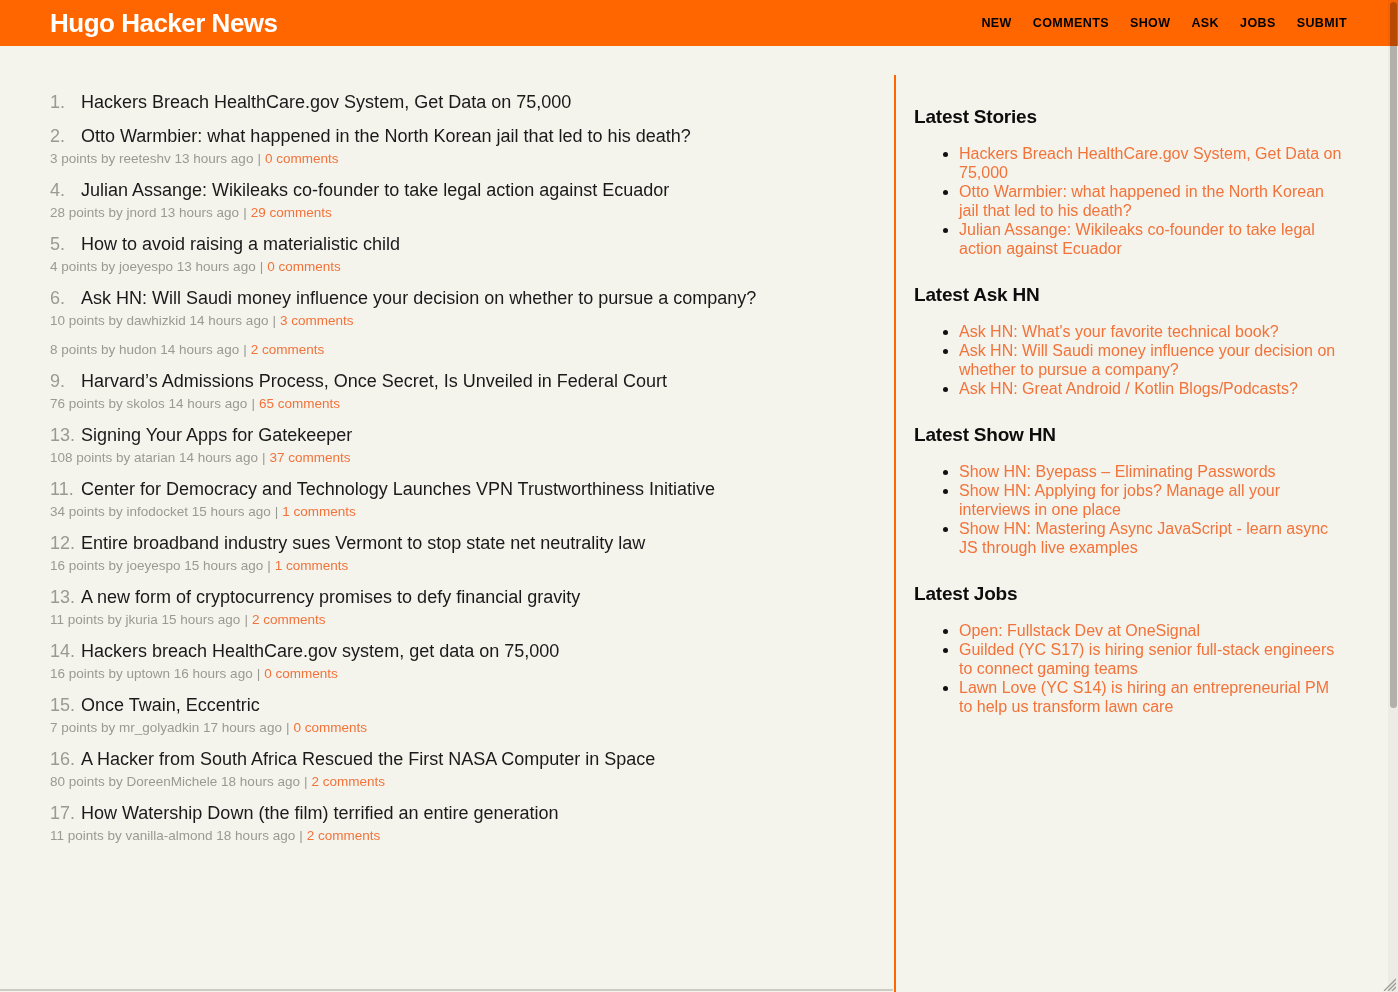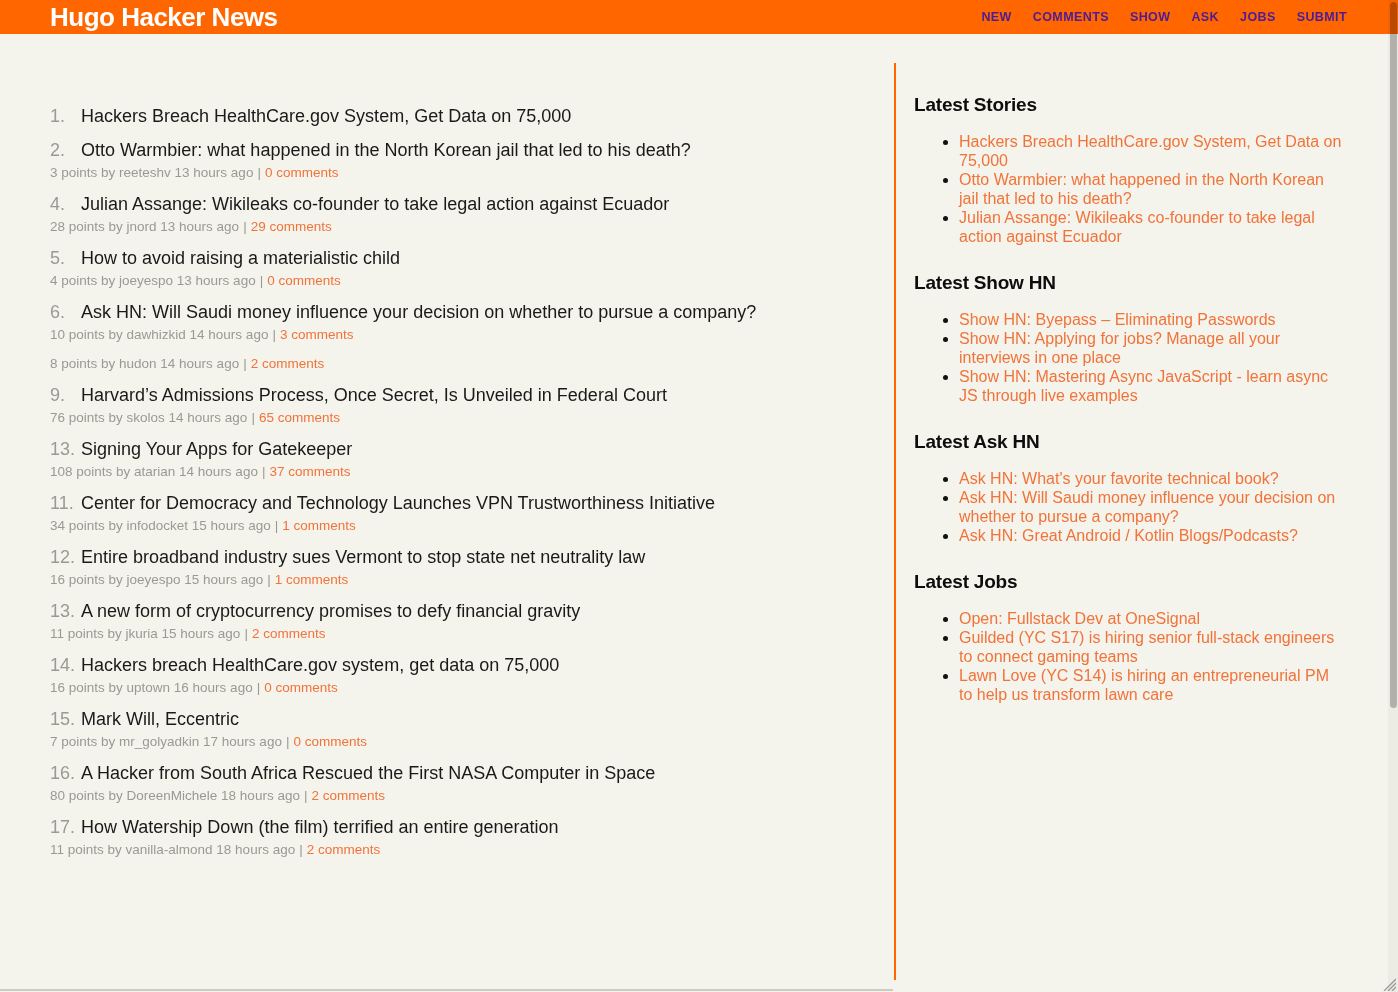--- a/index.html
+++ b/index.html
@@ -8,58 +8,58 @@
     width: 1398px;
     height: 992px;
     overflow: hidden;
     position: relative;
     background: var(--background, #f4f3ec);
     font-family: "Liberation Sans", "DejaVu Sans", sans-serif;
   }
 
   
   header {
-    height: 34px;
+    height: 46px;
     background: var(--accent, #ff6600);
     display: flex;
     align-items: center;
     padding: 0 50px;
   }
   .brand {
     color: #ffffff;
     font-size: 26px;
     font-weight: 700;
     letter-spacing: -0.5px;
     text-decoration: none;
     cursor: pointer;
   }
   nav.top-nav {
     margin-left: auto;
     display: flex;
     gap: 21px;
     padding-right: 1px;
   }
   .nav-item {
-    color: #4c1d95;
+    color: #000000;
     font-size: 12.5px;
     font-weight: 700;
     letter-spacing: 0.4px;
     text-decoration: none;
     cursor: pointer;
   }
 
   
   .content {
     display: flex;
     height: 946px;
     align-items: stretch;
   }
   main {
     flex: 1;
-    padding: 70px 0 0 50px;
+    padding: 44px 0 0 50px;
     overflow: hidden;
   }
   ol.stories { list-style: none; margin: 0; padding: 0; }
   .story { margin-bottom: 9px; }
   .story .line1 { line-height: 24px; white-space: nowrap; }
   .rank {
     display: inline-block;
     width: 31px;
     color: var(--muted, #9a9a94);
     font-size: 18px;
@@ -263,21 +263,21 @@
     <div class="line1">
       <span class="rank">14.</span><a class="title">Hackers breach HealthCare.gov system, get data on 75,000</a>
     </div>
     <div class="meta">
       <span>16 points by uptown 16 hours ago</span><span class="pipe">|</span><a class="comments">0 comments</a>
     </div>
   </li>
 
   <li class="story">
     <div class="line1">
-      <span class="rank">15.</span><a class="title">Mark Will, Eccentric</a>
+      <span class="rank">15.</span><a class="title">Once Twain, Eccentric</a>
     </div>
     <div class="meta">
       <span>7 points by mr_golyadkin 17 hours ago</span><span class="pipe">|</span><a class="comments">0 comments</a>
     </div>
   </li>
 
   <li class="story">
     <div class="line1">
       <span class="rank">16.</span><a class="title">A Hacker from South Africa Rescued the First NASA Computer in Space</a>
     </div>
@@ -300,34 +300,34 @@
   <section class="side-section">
     <h2>Latest Stories</h2>
     <ul>
           <li><a>Hackers Breach HealthCare.gov System, Get Data on 75,000</a></li>
           <li><a>Otto Warmbier: what happened in the North Korean jail that led to his death?</a></li>
           <li><a>Julian Assange: Wikileaks co-founder to take legal action against Ecuador</a></li>
         </ul>
   </section>
 
   <section class="side-section">
+    <h2>Latest Ask HN</h2>
+    <ul>
+          <li><a>Ask HN: What's your favorite technical book?</a></li>
+          <li><a>Ask HN: Will Saudi money influence your decision on whether to pursue a company?</a></li>
+          <li><a>Ask HN: Great Android / Kotlin Blogs/Podcasts?</a></li>
+        </ul>
+  </section>
+
+  <section class="side-section">
     <h2>Latest Show HN</h2>
     <ul>
           <li><a>Show HN: Byepass – Eliminating Passwords</a></li>
           <li><a>Show HN: Applying for jobs? Manage all your interviews in one place</a></li>
           <li><a>Show HN: Mastering Async JavaScript - learn async JS through live examples</a></li>
-        </ul>
-  </section>
-
-  <section class="side-section">
-    <h2>Latest Ask HN</h2>
-    <ul>
-          <li><a>Ask HN: What's your favorite technical book?</a></li>
-          <li><a>Ask HN: Will Saudi money influence your decision on whether to pursue a company?</a></li>
-          <li><a>Ask HN: Great Android / Kotlin Blogs/Podcasts?</a></li>
         </ul>
   </section>
 
   <section class="side-section">
     <h2>Latest Jobs</h2>
     <ul>
           <li><a>Open: Fullstack Dev at OneSignal</a></li>
           <li><a>Guilded (YC S17) is hiring senior full-stack engineers to connect gaming teams</a></li>
           <li><a>Lawn Love (YC S14) is hiring an entrepreneurial PM to help us transform lawn care</a></li>
         </ul>

